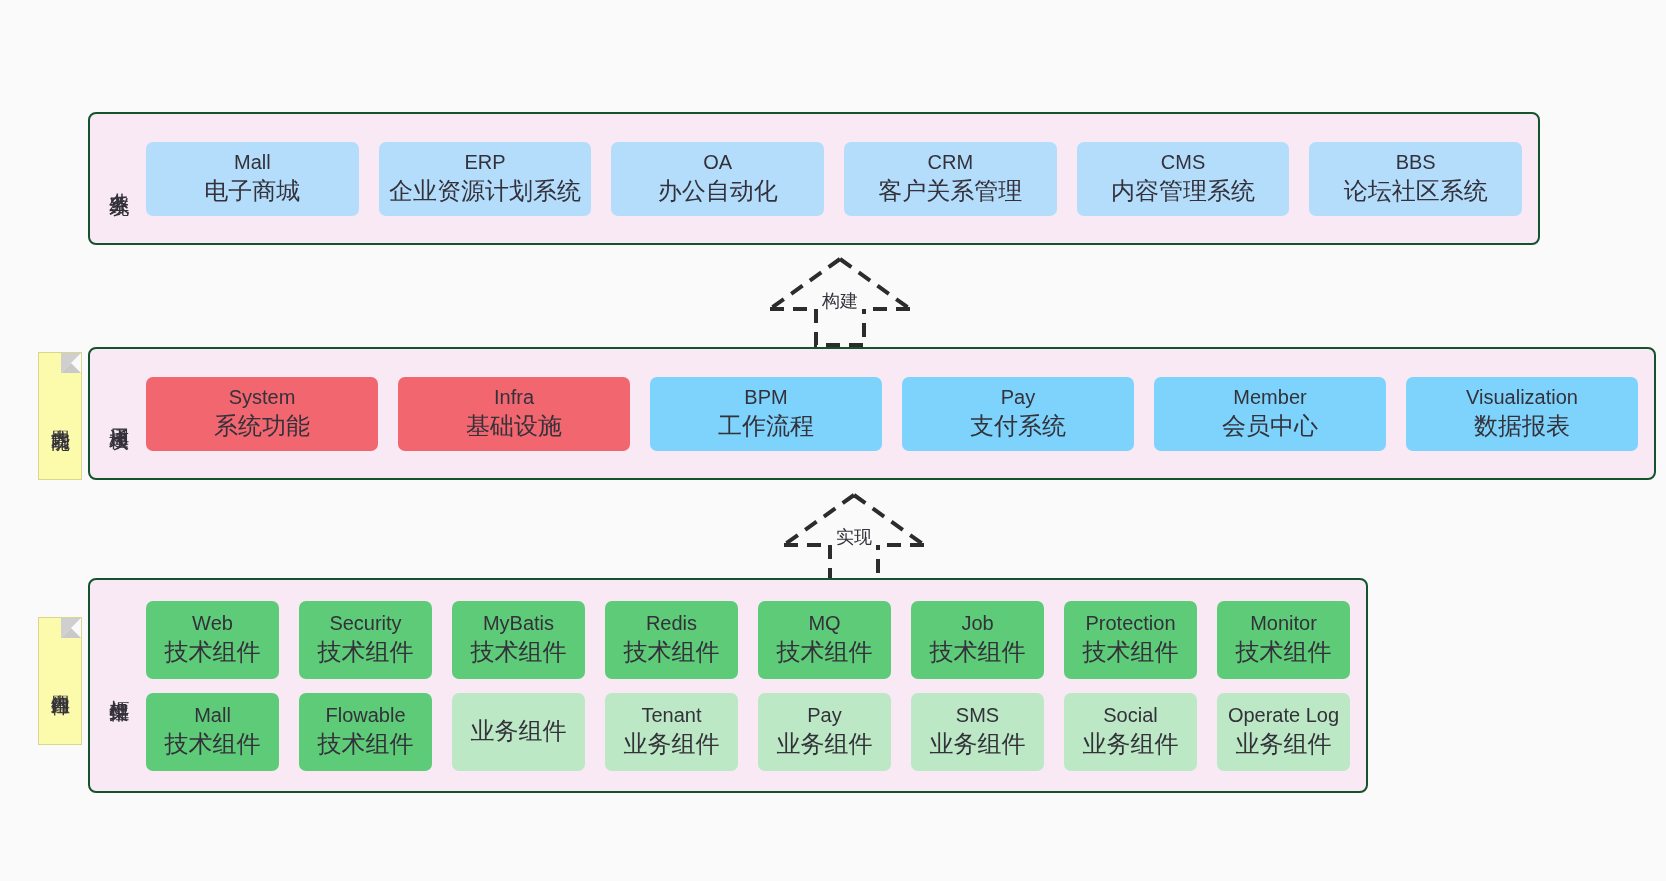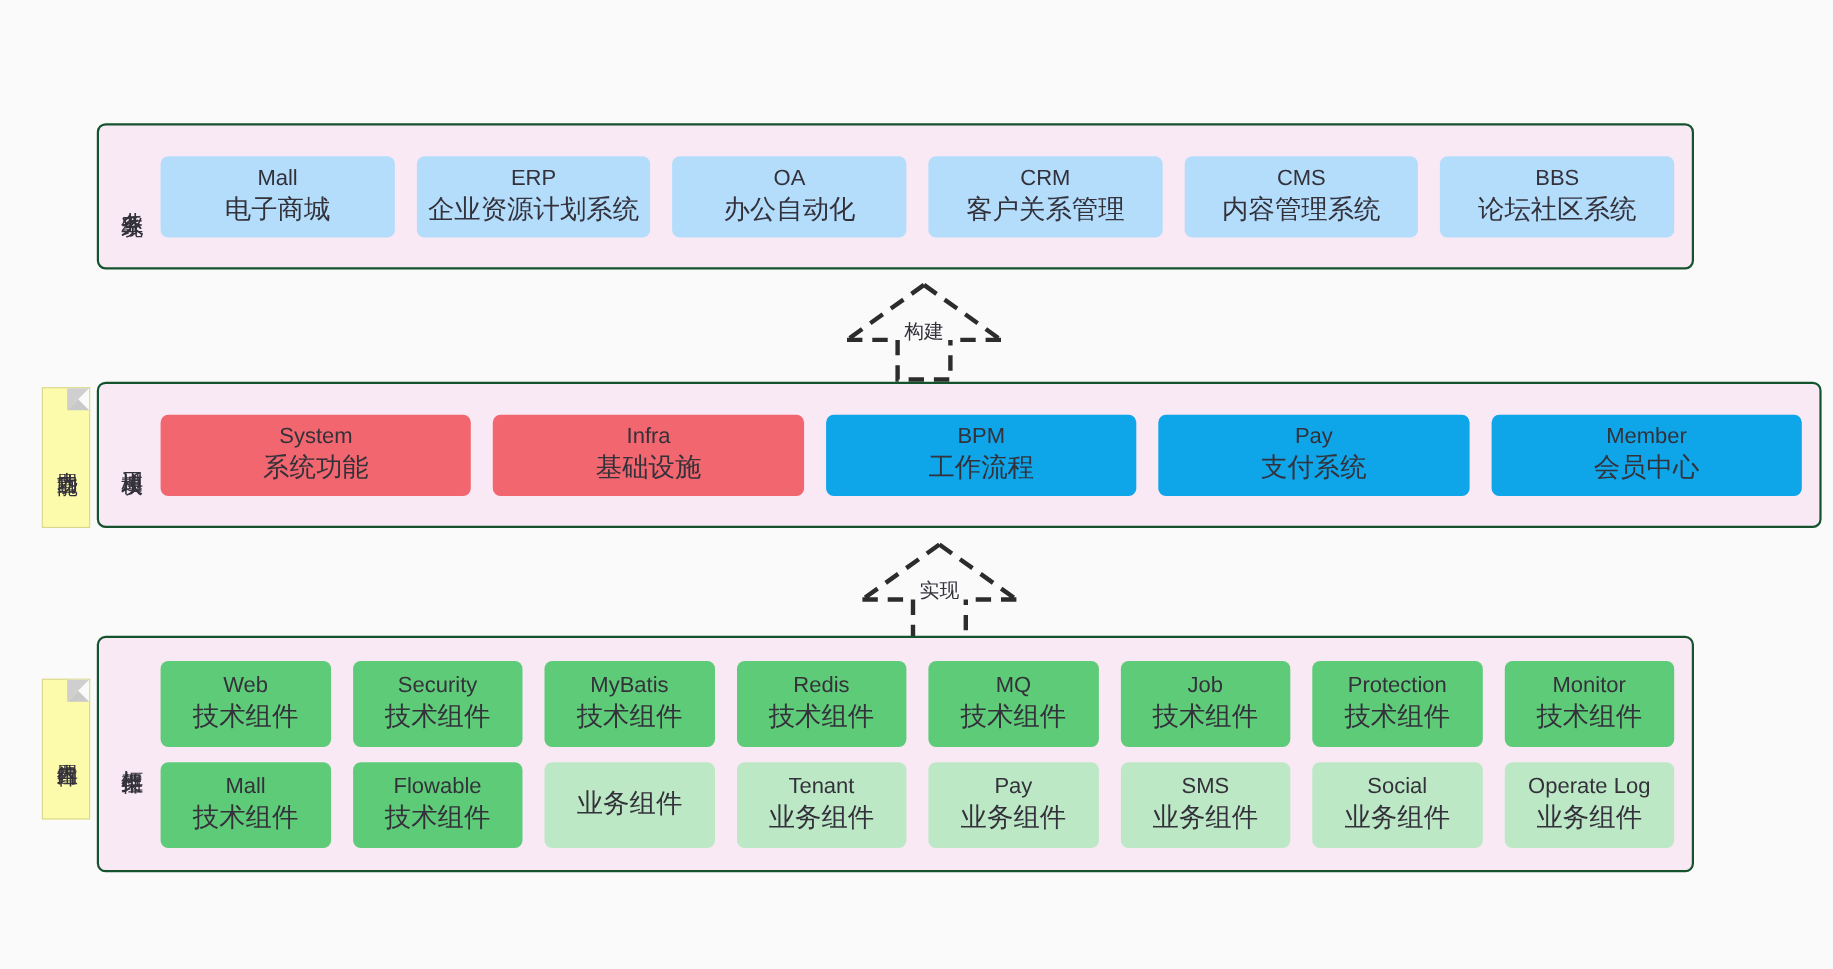--- a/index.html
+++ b/index.html
@@ -78,28 +78,28 @@
     padding: 6px 4px;
     line-height: 1.28;
     color: #33313a;
   }
   .card .t1 { font-size: 20px; }
   .card .t2 { font-size: 24px; }
 
   
   .c-blue        { background: #b4ddfc; }
   .c-red         { background: #f2666f; }
-  .c-pink        { background: #0ea5e9; }
+  .c-pink        { background: #7dd3fc; }
   .c-green       { background: #5ecb78; }
   .c-lightgreen  { background: #bce8c5; }
 
   
   #layer-business  { left: 88px;  top: 112px; width: 1452px; height: 133px; }
   #layer-common    { left: 88px;  top: 347px; width: 1568px; height: 133px; }
-  #layer-framework { left: 88px;  top: 578px; width: 1452px; height: 215px; }
+  #layer-framework { left: 88px;  top: 578px; width: 1280px; height: 215px; }
 
   #layer-business .card  { height: 74px; }
   #layer-common .card    { height: 74px; }
   #layer-framework .card { height: 78px; }
 
   
   .note {
     position: absolute;
     box-sizing: border-box;
     width: 44px;
@@ -229,20 +229,24 @@
           <span class="t2">工作流程</span>
         </div>
         <div class="card c-pink">
           <span class="t1">Pay</span>
           <span class="t2">支付系统</span>
         </div>
         <div class="card c-pink">
           <span class="t1">Member</span>
           <span class="t2">会员中心</span>
         </div>
+        <div class="card c-pink">
+          <span class="t1">Visualization</span>
+          <span class="t2">数据报表</span>
+        </div>
       </div>
     </div>
   </div>
 
   <div class="note" id="note-common">
     <span class="fold-cover"></span>
     <span class="fold-tri"></span>
     <span class="note-text">内置功能</span>
   </div>
 

